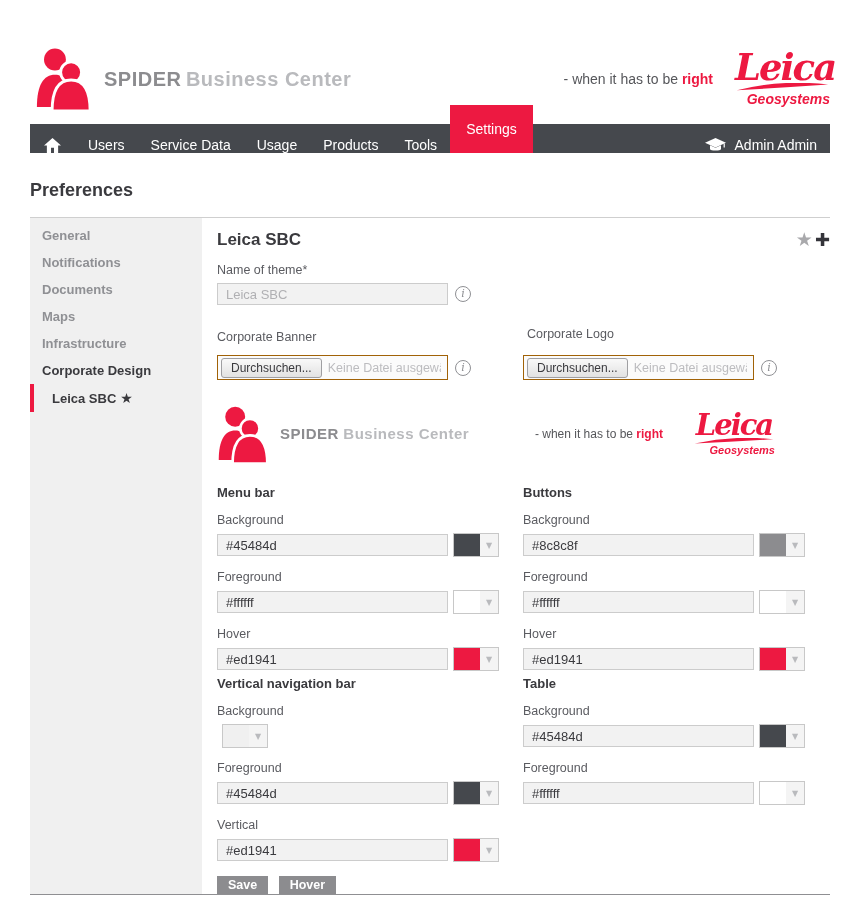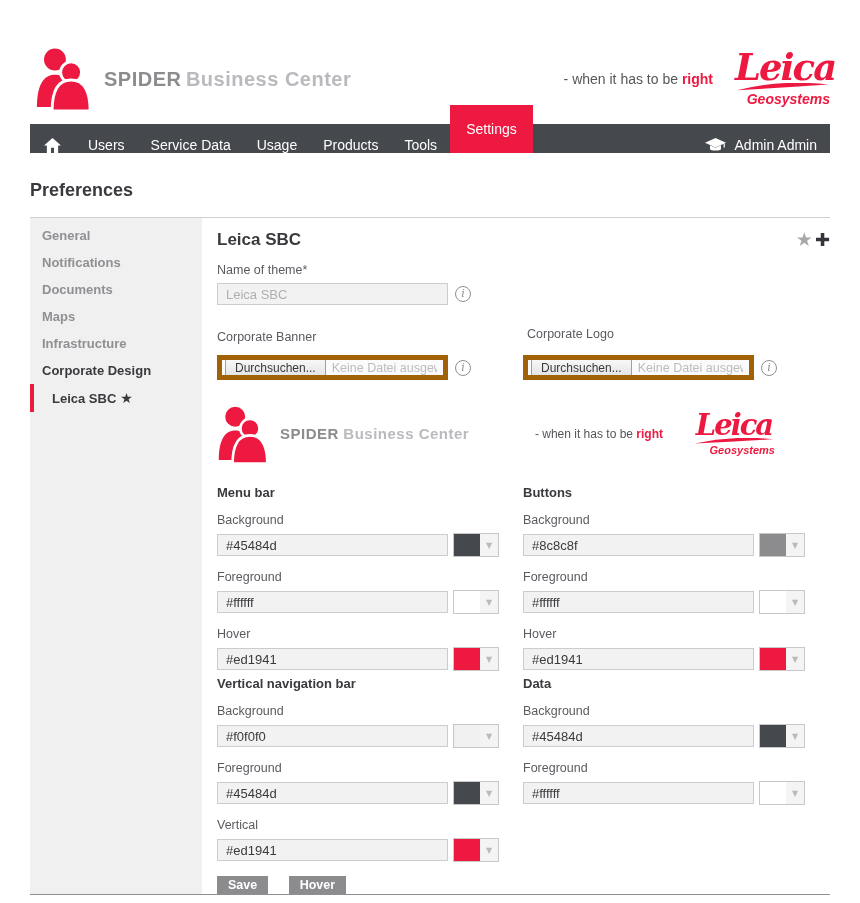--- a/index.html
+++ b/index.html
@@ -70,21 +70,21 @@
   .row { display:flex; align-items:center; }
 
   .text-input { width:231px; height:22px; background:#f2f2f2; border:1px solid #cccccc;
                 font-family:"Liberation Sans", sans-serif; font-size:13px; color:#3a3a3e; padding:0 8px; }
   .text-input:disabled, .text-input.dim { color:#b0b0b3; }
 
   .info-icon { width:16px; height:16px; border:1px solid #8f9094; border-radius:50%;
                color:#8f9094; font-family:"DejaVu Serif", serif; font-style:italic;
                font-size:11px; line-height:14px; text-align:center; margin-left:7px; flex-shrink:0; cursor:pointer; }
 
-  .file-box { width:231px; height:25px; border:5px solid #a16207; background:#fbfbfb;
+  .file-box { width:231px; height:25px; border:1px solid #a16207; background:#fbfbfb;
               display:flex; align-items:center; padding:0 6px 0 3px; overflow:hidden; }
   .file-btn { font-size:12px; color:#3a3a3e; background:linear-gradient(#f9f9f9,#e2e2e2);
               border:1px solid #9f9fa2; border-radius:3px; padding:2px 9px; white-space:nowrap; cursor:pointer;
               font-family:"Liberation Sans", sans-serif; }
   .file-text { font-size:12.5px; color:#bcbcbf; margin-left:6px; white-space:nowrap; overflow:hidden; }
 
   
   .banner-preview { display:flex; align-items:center; margin-top:16px; height:76px; }
   .banner-preview .brand-title { font-size:15px; }
   .banner-preview .brand-sub { font-size:15px; }
@@ -99,21 +99,21 @@
   .color-row { display:flex; align-items:center; }
   .swatch-ctl { width:46px; height:24px; border:1px solid #c8c8c8; margin-left:5px;
                 display:flex; align-items:stretch; cursor:pointer; background:#fff; }
   .swatch { width:26px; }
   .swatch-arrow { width:18px; background:#f4f4f4; color:#b9babd; font-family:"DejaVu Sans", sans-serif;
                   font-size:8px; display:flex; align-items:center; justify-content:center; }
 
   
   .btn-row { margin-top:13px; }
   .btn { display:inline-block; background:#8c8c8f; color:#fff; font-size:12.5px; font-weight:bold;
-         padding:2px 11px; margin-right:16px; border:none; cursor:pointer;
+         padding:2px 11px; margin-right:6px; border:none; cursor:pointer;
          font-family:"Liberation Sans", sans-serif; }
 
   
   .footer { margin:0 30px; padding-top:9px; text-align:right; font-size:13px; color:#3a3a3e; }
 </style>
 </head>
 <body>
 
 <div class="header">
   <div class="brand">
@@ -289,21 +289,20 @@
             <span class="swatch" style="background: rgb(237, 25, 65);"></span>
             <span class="swatch-arrow">▼</span>
           </div>
         </div>
       </div>
 
       <div>
         <div class="section-title">Vertical navigation bar</div>
         <div class="field-label">Background</div>
         <div class="color-row">
-          <input class="text-input" value="#f0f0f0" style="">
           <div class="swatch-ctl">
             <span class="swatch" style="background: rgb(240, 240, 240);"></span>
             <span class="swatch-arrow">▼</span>
           </div>
         </div>
         <div class="field-label">Foreground</div>
         <div class="color-row">
           <input class="text-input" value="#45484d" style="">
           <div class="swatch-ctl">
             <span class="swatch" style="background: rgb(69, 72, 77);"></span>
@@ -314,21 +313,21 @@
         <div class="color-row">
           <input class="text-input" value="#ed1941" style="">
           <div class="swatch-ctl">
             <span class="swatch" style="background: rgb(237, 25, 65);"></span>
             <span class="swatch-arrow">▼</span>
           </div>
         </div>
       </div>
 
       <div>
-        <div class="section-title">Data</div>
+        <div class="section-title">Table</div>
         <div class="field-label">Background</div>
         <div class="color-row">
           <input class="text-input" value="#45484d" style="">
           <div class="swatch-ctl">
             <span class="swatch" style="background: rgb(69, 72, 77);"></span>
             <span class="swatch-arrow">▼</span>
           </div>
         </div>
         <div class="field-label">Foreground</div>
         <div class="color-row">

